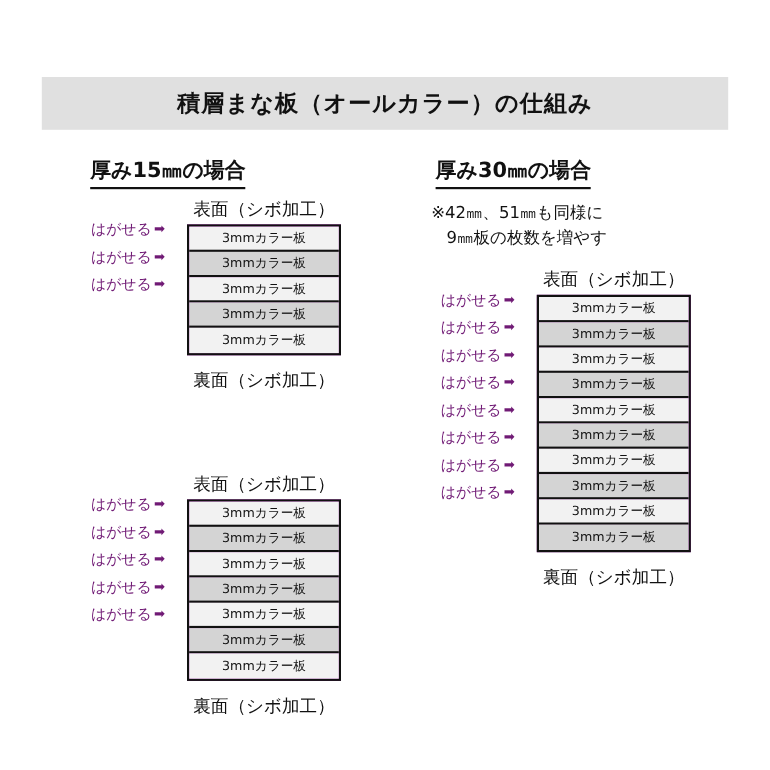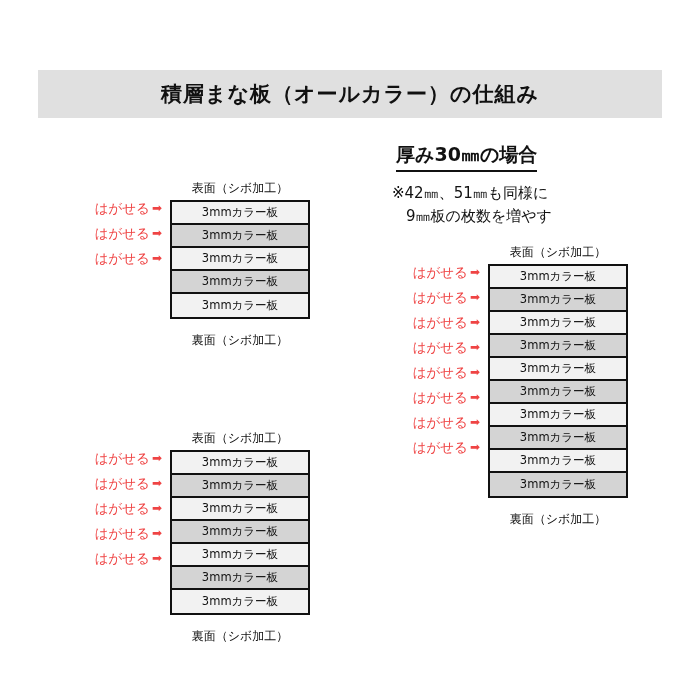--- a/index.html
+++ b/index.html
@@ -61,21 +61,21 @@
     line-height: 1.55;
     color: #111;
     white-space: nowrap;
   }
 
   
   .stack-block {
     position: absolute;
   }
   .surface-label, .back-label {
-    font-size: 12px;
+    font-size: 16px;
     color: #111;
     white-space: nowrap;
     text-align: center;
   }
   .surface-label {
     margin-bottom: 3px;
   }
   .back-label {
     margin-top: 13px;
   }
@@ -102,22 +102,22 @@
   .layer.light { background: #f2f2f2; }
   .layer.mid   { background: #d4d4d4; }
 
   
   .peel {
     position: absolute;
     display: flex;
     align-items: center;
     white-space: nowrap;
     font-size: 13.5px;
-    color: #ef4444;
-    right: 0;
+    color: #701a75;
+    right: 12px;
   }
   .peel .arrow {
     font-size: 12px;
     margin-left: 2px;
     line-height: 1;
     display: inline-block;
     transform: translateY(-1px);
   }
   .peel-col {
     position: absolute;
@@ -127,20 +127,21 @@
 </style>
 </head>
 <body>
 
 <div id="root">
 
   <div class="title-banner">
     <span class="title-text">積層まな板（オールカラー）の仕組み</span>
   </div>
 
+  <div class="section-heading" style="left:82px; top:142px;">厚み15㎜の場合</div>
 
   <div class="stack-block" id="stack-15" style="left:170px; top:180px; width:140px;">
     <div class="surface-label">表面（シボ加工）</div>
     <div class="layers" id="layers-15">
         <div class="layer light" style="height: 23px;">3mmカラー板</div>
         <div class="layer mid" style="height: 23px;">3mmカラー板</div>
         <div class="layer light" style="height: 23px;">3mmカラー板</div>
         <div class="layer mid" style="height: 23px;">3mmカラー板</div>
         <div class="layer light" style="height: 23px;">3mmカラー板</div>
       </div>

